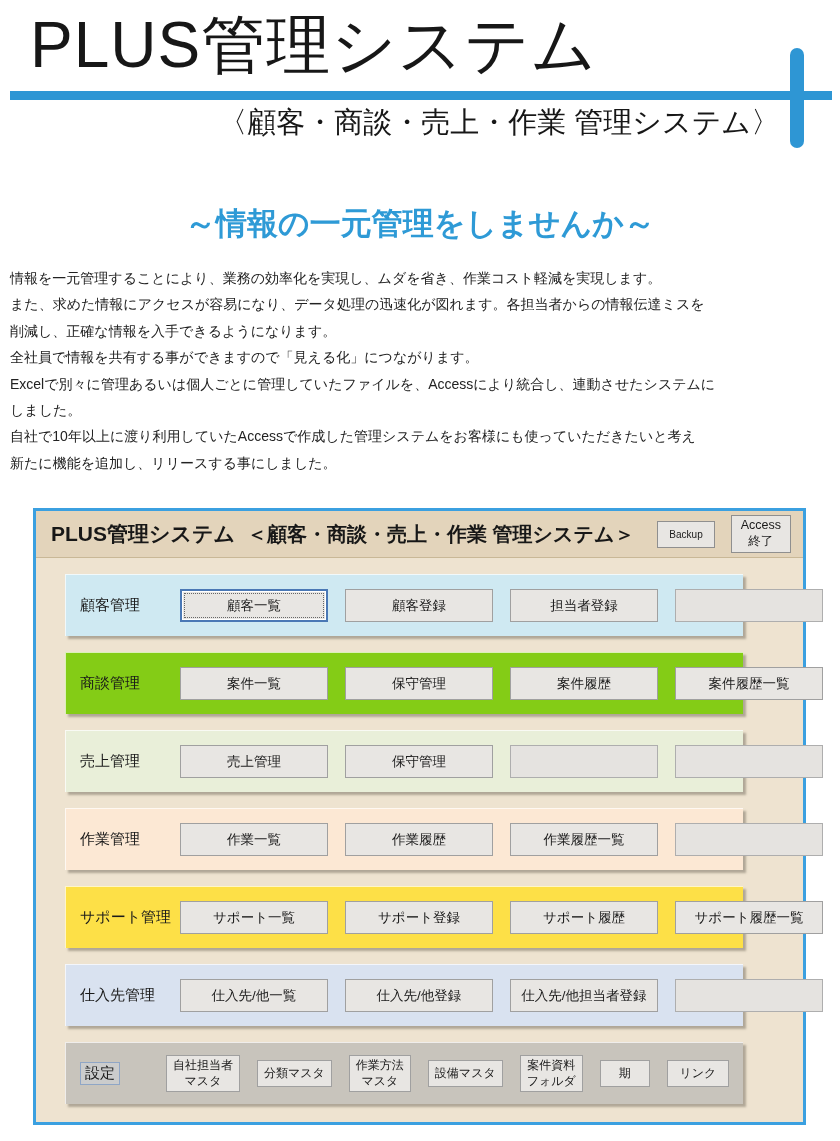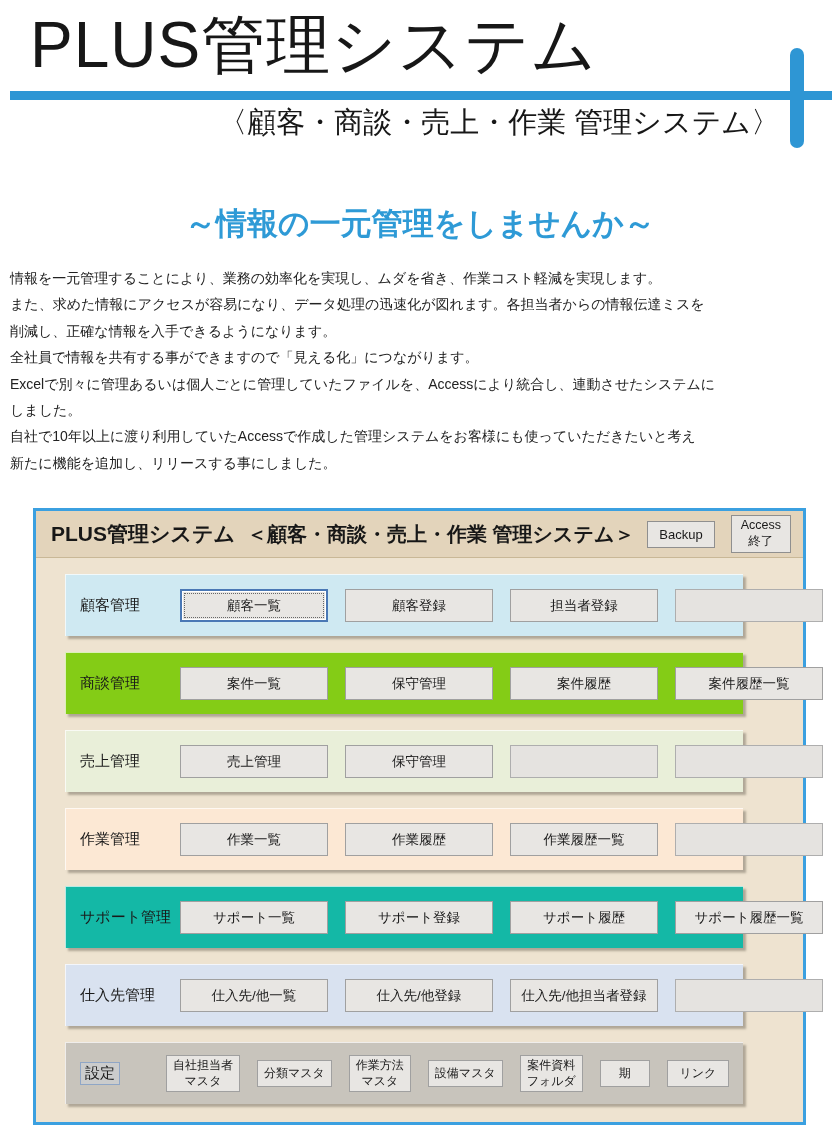--- a/index.html
+++ b/index.html
@@ -45,21 +45,21 @@
   .app-header{
     height:46px; background:#e3d4bb; border-bottom:1px solid #c9b897;
     display:flex; align-items:center; padding:0 12px 0 15px;
   }
   .app-title{ font-size:21px; font-weight:bold; color:#171717; white-space:nowrap; }
   .app-subtitle{ font-size:20px; font-weight:bold; color:#171717; margin-left:12px; white-space:nowrap; }
   .sys-btn{
     background:#e8e6e3; border:1px solid #8f8f8f; color:#1a1a1a;
     font-family:inherit; cursor:pointer;
   }
-  .backup-btn{ margin-left:auto; height:27px; padding:0 11px; font-size:13px;text-align:center; }
+  .backup-btn{ margin-left:auto; height:27px; padding:0 11px; font-size:10px;text-align:center; }
   .exit-btn{
     margin-left:16px; height:38px; padding:0 9px; font-size:12.5px; line-height:1.25;
     display:flex; flex-direction:column; align-items:center; justify-content:center;
   }
 
   .rows{ display:flex; flex-direction:column; gap:16px; padding-top:16px; }
   .row-panel{
     display:flex; align-items:center;
     width:678px; height:62px; margin-left:29px;
     box-shadow:3px 3px 2px rgba(125,118,104,0.55);
@@ -166,21 +166,21 @@
   <div class="row-panel" style="background: rgb(252, 232, 212); font-family: Liberation Mono, monospace;">
     <div class="row-label">作業管理</div>
     <div class="row-buttons">
           <button class="menu-btn">作業一覧</button>
           <button class="menu-btn">作業履歴</button>
           <button class="menu-btn">作業履歴一覧</button>
           <button class="menu-btn empty"></button>
         </div>
   </div>
 
-  <div class="row-panel" style="background: #14b8a6;">
+  <div class="row-panel" style="background: #fde047;">
     <div class="row-label">サポート管理</div>
     <div class="row-buttons">
           <button class="menu-btn">サポート一覧</button>
           <button class="menu-btn">サポート登録</button>
           <button class="menu-btn">サポート履歴</button>
           <button class="menu-btn">サポート履歴一覧</button>
         </div>
   </div>
 
   <div class="row-panel" style="background: rgb(217, 226, 240);">

